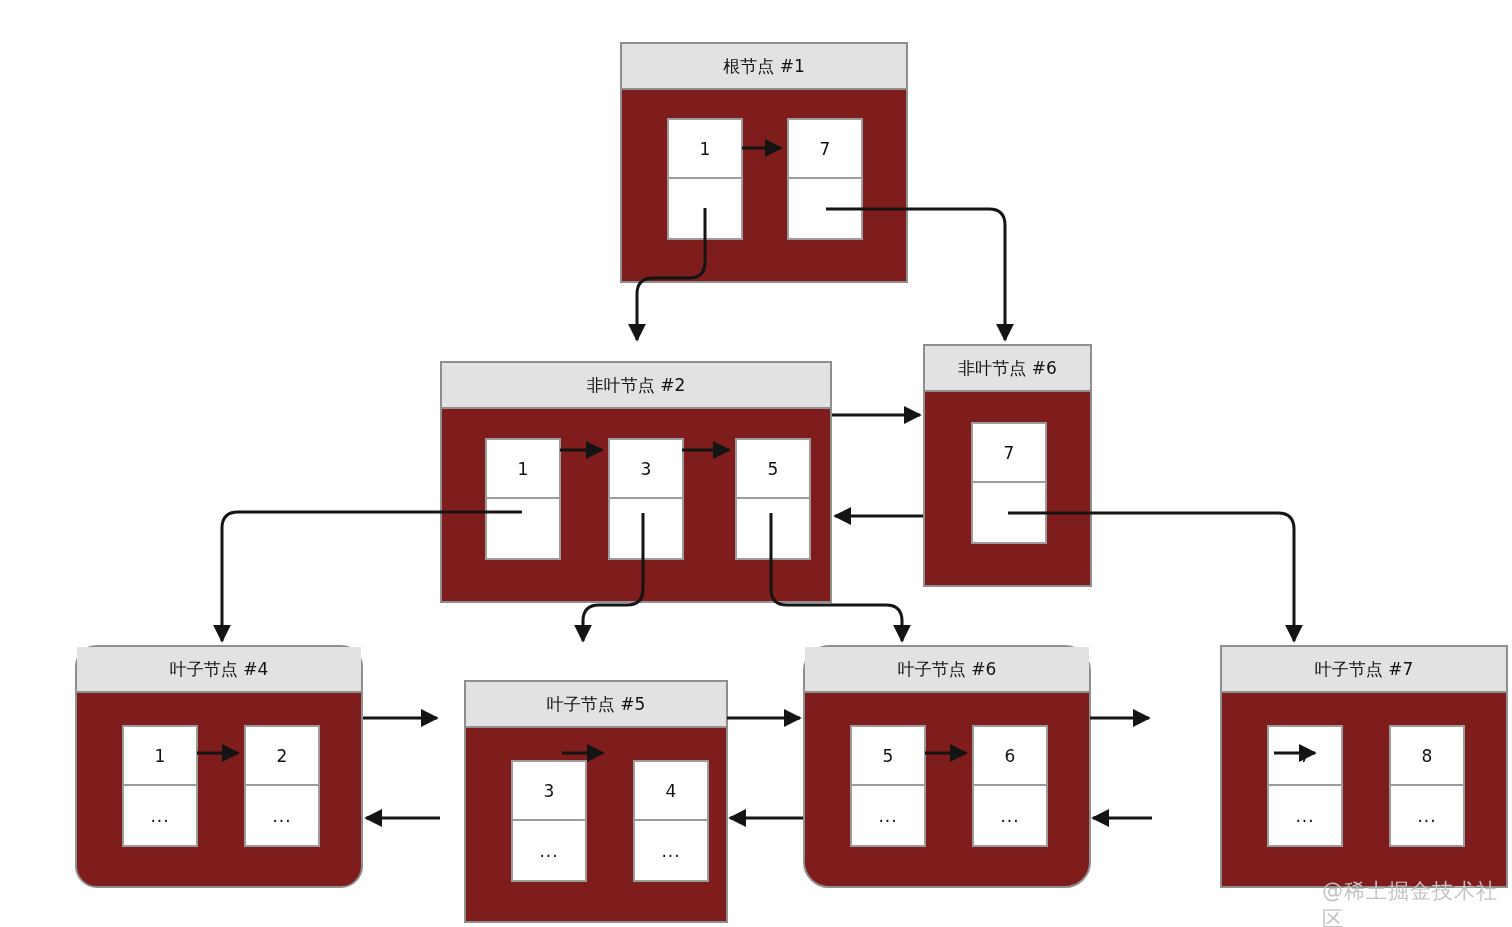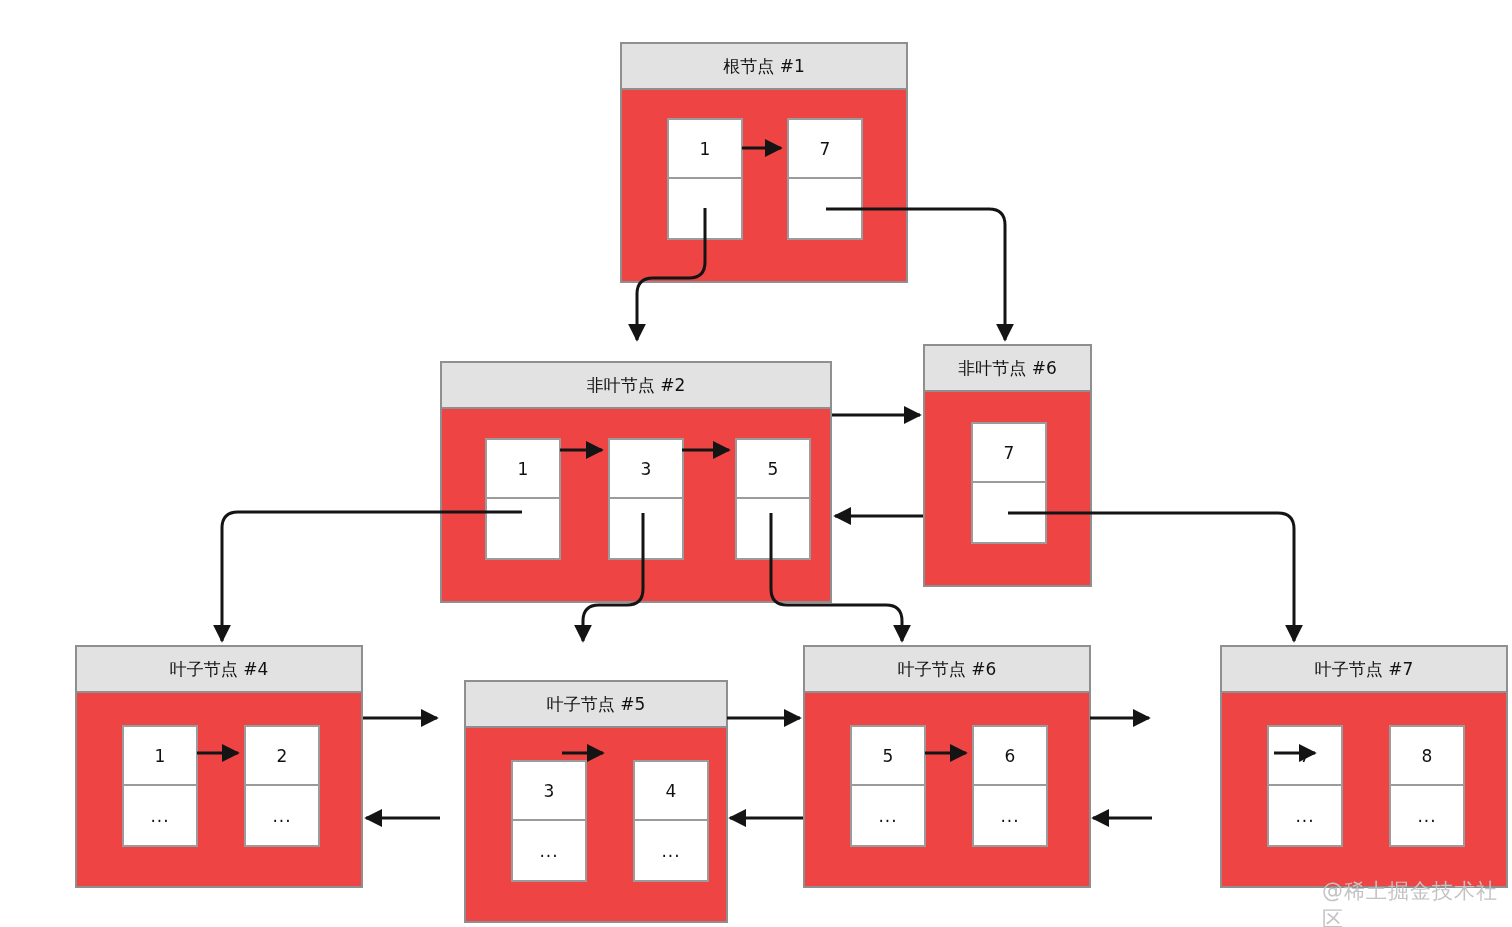--- a/index.html
+++ b/index.html
@@ -1,18 +1,18 @@
 <!DOCTYPE html>
 <html><head>
 <meta charset="utf-8">
 <style>
   html,body{margin:0;padding:0;background:#ffffff;}
   body{font-family:"DejaVu Sans","Liberation Sans",sans-serif;}
   .canvas{position:relative;width:1512px;height:927px;background:#ffffff;overflow:hidden;}
-  .node{position:absolute;background:#ef4444;border:2px solid #8f8f8f;box-sizing:border-box;}
+  .node{position:absolute;background:#7f1d1d;border:2px solid #8f8f8f;box-sizing:border-box;}
   .node-header{position:absolute;left:0;top:0;right:0;height:46px;background:#e2e2e2;
     border-bottom:2px solid #8f8f8f;display:flex;align-items:center;justify-content:center;
     font-size:17px;color:#111111;box-sizing:border-box;}
   .cell{position:absolute;width:76px;height:122px;border:2px solid #9b9b9b;background:#ffffff;box-sizing:border-box;}
   .cell-key{height:59px;border-bottom:2px solid #9b9b9b;display:flex;align-items:center;justify-content:center;
     font-size:17px;color:#111111;box-sizing:border-box;}
   .cell-ptr{height:59px;display:flex;align-items:center;justify-content:center;
     font-size:17px;letter-spacing:1px;color:#111111;box-sizing:border-box;}
   .wires{position:absolute;left:0;top:0;width:1512px;height:927px;pointer-events:none;}
   .wire{stroke:#141414;stroke-width:3;fill:none;}
@@ -58,21 +58,21 @@
   <div class="node" style="left:923px;top:344px;width:169px;height:243px;">
     <div class="node-header">
       <span>非叶节点 #6</span>
     </div>
     <div class="cell" style="left:46px;top:76px;">
       <div class="cell-key">7</div>
       <div class="cell-ptr"></div>
     </div>
   </div>
 
-  <div class="node" style="left:75px;top:645px;width:288px;height:243px;">
+  <div class="node" style="left:75px;top:645px;width:288px;height:243px;border-radius:22px;">
     <div class="node-header">
       <span>叶子节点 #4</span>
     </div>
     <div class="cell" style="left:45px;top:78px;">
       <div class="cell-key">1</div>
       <div class="cell-ptr">...</div>
     </div>
     <div class="cell" style="left:167px;top:78px;">
       <div class="cell-key">2</div>
       <div class="cell-ptr">...</div>
@@ -86,21 +86,21 @@
     <div class="cell" style="left:45px;top:78px;">
       <div class="cell-key">3</div>
       <div class="cell-ptr">...</div>
     </div>
     <div class="cell" style="left:167px;top:78px;">
       <div class="cell-key">4</div>
       <div class="cell-ptr">...</div>
     </div>
   </div>
 
-  <div class="node" style="left:803px;top:645px;width:288px;height:243px;">
+  <div class="node" style="left:803px;top:645px;width:288px;height:243px;border-radius:26px;">
     <div class="node-header">
       <span>叶子节点 #6</span>
     </div>
     <div class="cell" style="left:45px;top:78px;">
       <div class="cell-key">5</div>
       <div class="cell-ptr">...</div>
     </div>
     <div class="cell" style="left:167px;top:78px;">
       <div class="cell-key">6</div>
       <div class="cell-ptr">...</div>

